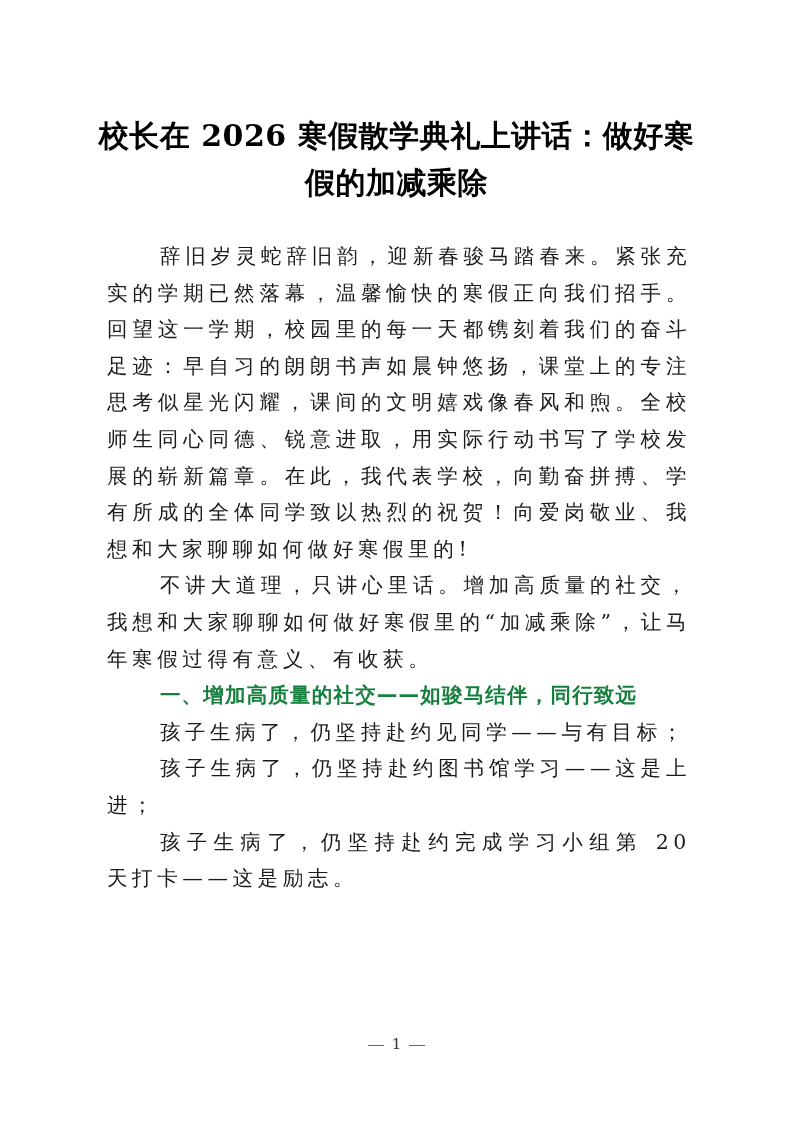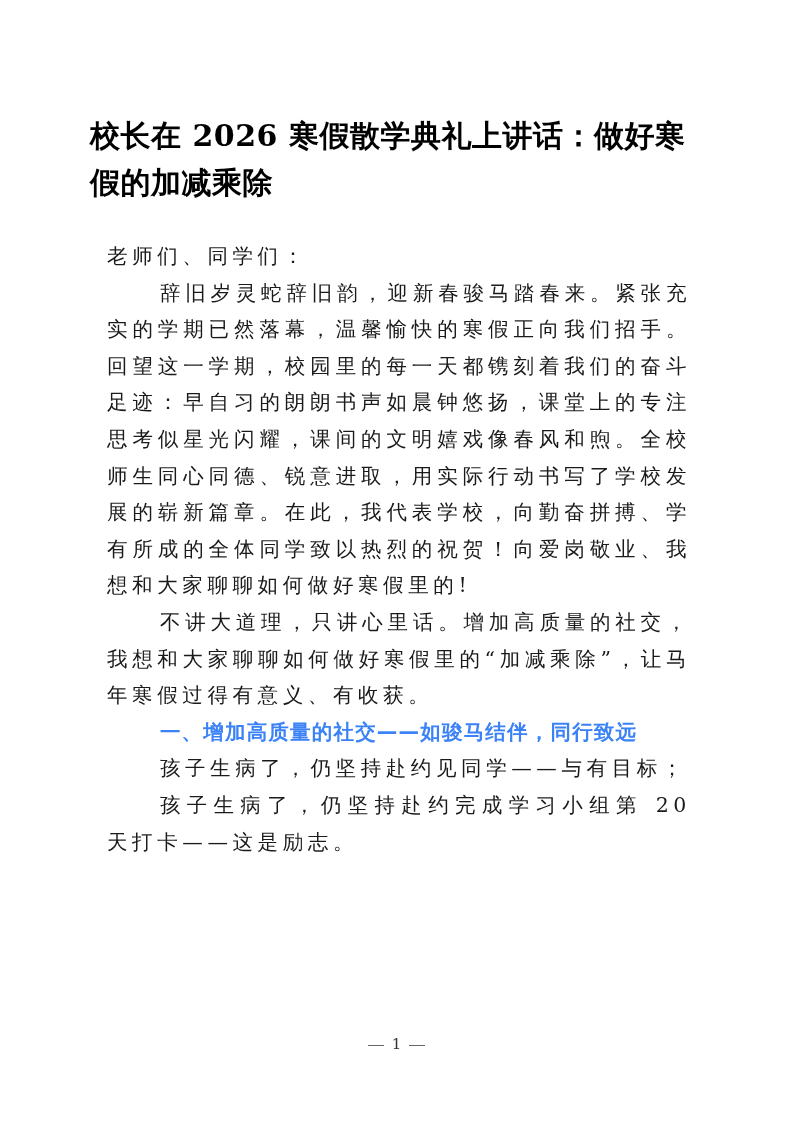--- a/index.html
+++ b/index.html
@@ -19,20 +19,21 @@
       left: 0; top: 0;
       width: 793px;
       height: 1122px;
       background: #ffffff;
     }
     .title {
       position: absolute;
       left: 90px;
       width: 613px;
       top: 112px;
+      text-align: center;
       font-family: "DejaVu Serif", "Liberation Serif", serif;
       font-weight: bold;
       font-size: 30px;
       line-height: 47px;
       letter-spacing: 0.5px;
       color: #000000;
       margin: 0;
     }
     .body {
       position: absolute;
@@ -50,21 +51,21 @@
       margin: 0;
       padding: 0;
     }
     .indent {
       text-indent: 2.58em;
     }
     .heading {
       font-family: "DejaVu Sans", "Liberation Sans", sans-serif;
       font-weight: bold;
       letter-spacing: 1.2px;
-      color: #3b82f6;
+      color: #15803d;
     }
     .page-number {
       position: absolute;
       left: 0;
       width: 793px;
       top: 1035px;
       text-align: center;
       font-family: "DejaVu Serif", "Liberation Serif", serif;
       font-size: 15px;
       color: #333333;
@@ -82,25 +83,25 @@
 <body>
 
 <div class="page">
 
   <h1 class="title">
     <span>校长在 2026 寒假散学典礼上讲话：做好寒</span><br>
     <span>假的加减乘除</span>
   </h1>
 
   <div class="body">
-    <p>老师们、同学们：</p>
     <p class="indent">辞旧岁灵蛇辞旧韵，迎新春骏马踏春来。紧张充实的学期已然落幕，温馨愉快的寒假正向我们招手。回望这一学期，校园里的每一天都镌刻着我们的奋斗足迹：早自习的朗朗书声如晨钟悠扬，课堂上的专注思考似星光闪耀，课间的文明嬉戏像春风和煦。全校师生同心同德、锐意进取，用实际行动书写了学校发展的崭新篇章。在此，我代表学校，向勤奋拼搏、学有所成的全体同学致以热烈的祝贺！向爱岗敬业、我想和大家聊聊如何做好寒假里的!</p>
     <p class="indent">不讲大道理，只讲心里话。增加高质量的社交，我想和大家聊聊如何做好寒假里的“加减乘除”，让马年寒假过得有意义、有收获。</p>
     <p class="indent heading">一、增加高质量的社交——如骏马结伴，同行致远</p>
     <p class="indent">孩子生病了，仍坚持赴约见同学——与有目标；</p>
+    <p class="indent">孩子生病了，仍坚持赴约图书馆学习——这是上进；</p>
     <p class="indent">孩子生病了，仍坚持赴约完成学习小组第 20 天打卡——这是励志。</p>
   </div>
 
   <div class="page-number">
     <span class="dash"></span><span>1</span><span class="dash"></span>
   </div>
 
 </div>
 
 </body></html>

